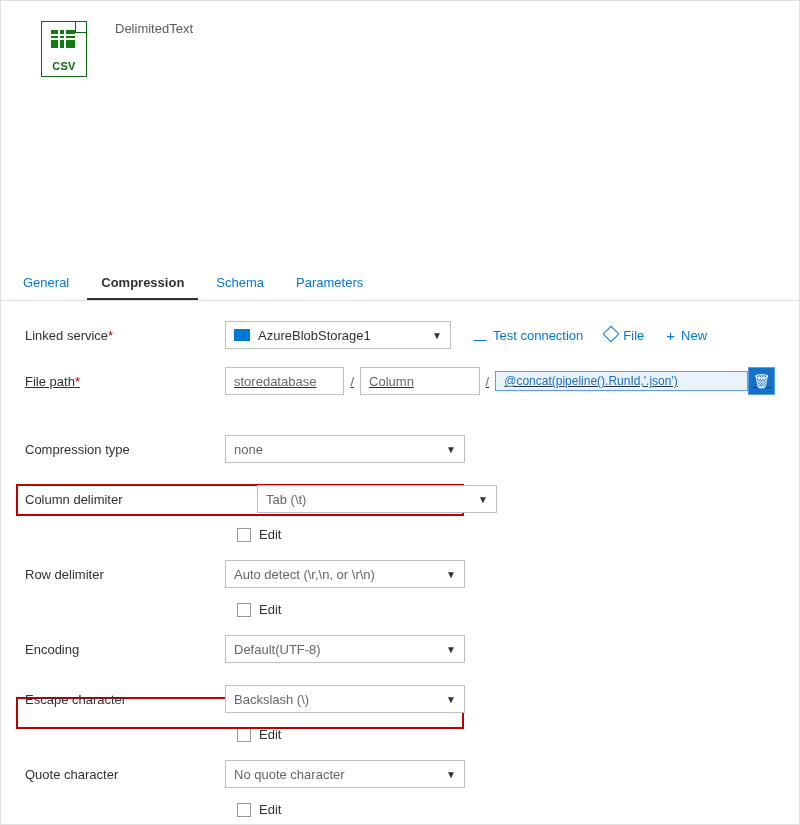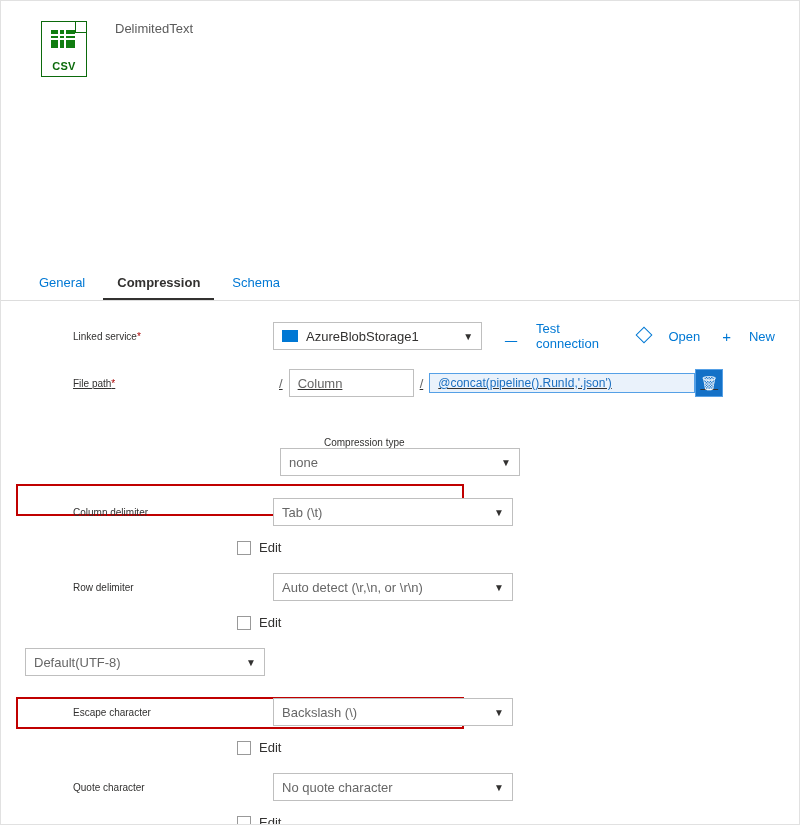--- a/index.html
+++ b/index.html
@@ -70,45 +70,44 @@
       font-size: 11px;
       font-weight: 600;
       color: #0b6a0b;
       letter-spacing:0.3px;
     }
     .header-text .type-line { color: #5b5b5b; font-size: 13px; margin-bottom: 2px;}
     .header-text .name-line { font-weight: 600; font-size: 13px; }
     .tabs {
       display: flex;
       border-bottom: 1px solid #ddd;
-      padding: 0 24px;
+      padding: 0 8px;
       margin-top: 190px;
       gap: 4px;
     }
     .tab {
       padding: 8px 14px;
       color: #0078d4;
       cursor: pointer;
       font-size: 13px;
     }
     .tab.active { color: #323130; font-weight: 600; border-bottom: 2px solid #323130; }
     .form-area { padding: 20px 24px 10px 24px; }
     .row {
       display: flex;
       align-items: center;
       margin-bottom: 10px;
       position: relative;
     }
     .row .label-col {
       width: 200px;
       flex-shrink: 0;
-      font-size: 10px;
+      font-size: 13px;
       display:flex;
       align-items:center;
-      margin-left:48px;
     }
     .req::after { content: " *"; color: #a80000; }
     .select-box, .text-box {
       border: 1px solid #bfbfbf;
       height: 28px;
       display: flex;
       align-items: center;
       padding: 8px 8px;
       background: #fff;
       font-size: 13px;
@@ -127,21 +126,21 @@
       background:#0078d4;
       margin-right:8px;
     }
     .action-link {
       display: inline-flex;
       align-items: center;
       color: #0078d4;
       margin-left: 22px;
       font-size: 13px;
       cursor:pointer;
-      gap:18px;
+      gap:6px;
     }
     .icon-flask::before{
       content:"";
       display:inline-block;
       width:12px; height:14px;
       border:1.5px solid #0078d4;
       border-top:none;
       clip-path: polygon(35% 0, 65% 0, 65% 40%, 95% 100%, 5% 100%, 35% 40%);
     }
     .icon-pencil::before{
@@ -217,70 +216,74 @@
   </div>
   <div class="header-text">
     <div class="type-line">DelimitedText</div>
   </div>
 </div>
 
 <div class="tabs">
   <div class="tab">General</div>
   <div class="tab active">Compression</div>
   <div class="tab">Schema</div>
+  <div class="tab">Parameters</div>
 </div>
 
 <div class="form-area">
 
   <div class="row ls-row">
     <div class="label-col req">Linked service</div>
     <div class="select-box">
       <span class="ls-icon"></span>
       <span style="color:#323130">AzureBlobStorage1</span>
       <span class="chev">▼</span>
     </div>
     <span class="action-link">
         <span class="icon-flask"></span>
         <span>Test connection</span>
       </span>
     <span class="action-link">
         <span class="icon-pencil"></span>
-        <span>Open</span>
+        <span>File</span>
       </span>
     <span class="action-link">
         <span class="icon-plus">+</span>
         <span>New</span>
       </span>
   </div>
 
   <div class="row path-row" style="margin-top:18px;text-decoration:underline;">
     <div class="label-col req">File path</div>
+    <div class="text-box">
+        <span>storedatabase</span>
+      </div>
     <span class="path-sep">/</span>
     <div class="text-box">
         <span>Column</span>
       </div>
     <span class="path-sep">/</span>
     <div class="expr-box">
         <span style="overflow:hidden;white-space:nowrap">@concat(pipeline().RunId,'.json')</span>
       </div>
     <div class="del-btn">
         <span>🗑</span>
       </div>
   </div>
 
-  <div class="row" style="margin-top:40px;flex-direction:column;">
+  <div class="row" style="margin-top:40px;">
     <div class="label-col">Compression type</div>
     <div class="select-box">
         <span>none</span>
         <span class="chev">▼</span>
       </div>
   </div>
 
   <div class="select-group">
-    <div class="row" style="margin-top:12px;">
+    <div class="row" style="margin-top:12px;gap:32px;">
       <div class="label-col">Column delimiter</div>
       <div class="select-box">
           <span>Tab (\t)</span>
           <span class="chev">▼</span>
         </div>
     </div>
     <div class="sub-edit">
         <span class="chkbox"></span>
         <span>Edit</span>
       </div>
@@ -294,20 +297,21 @@
           <span class="chev">▼</span>
         </div>
     </div>
     <div class="sub-edit">
         <span class="chkbox"></span>
         <span>Edit</span>
       </div>
   </div>
 
   <div class="row">
+    <div class="label-col">Encoding</div>
     <div class="select-box">
         <span>Default(UTF-8)</span>
         <span class="chev">▼</span>
       </div>
   </div>
 
   <div class="select-group">
     <div class="row" style="margin-top:12px;text-align:center;">
       <div class="label-col">Escape character</div>
       <div class="select-box">

